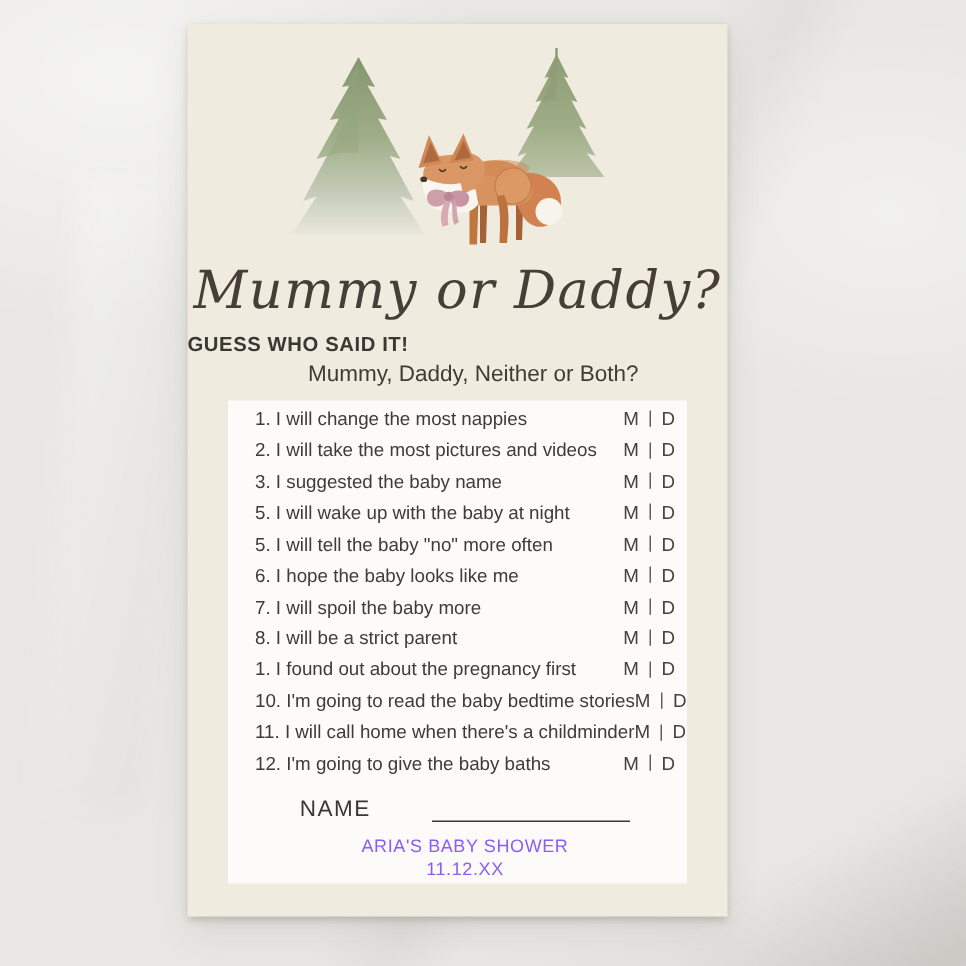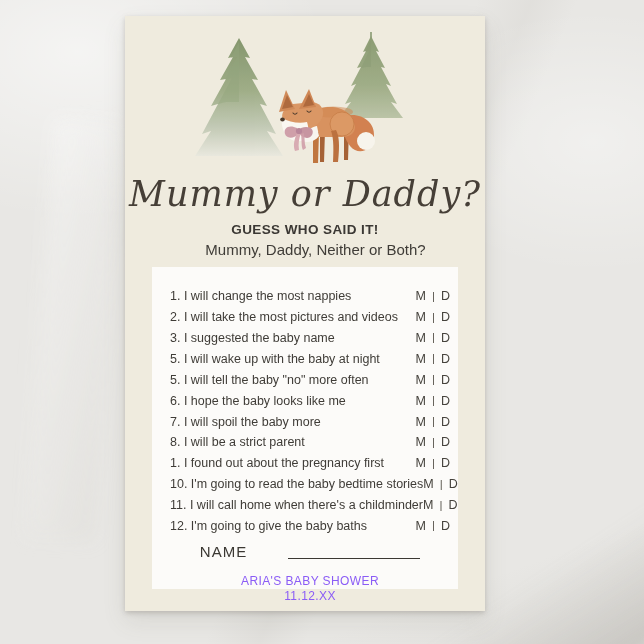--- a/index.html
+++ b/index.html
@@ -28,35 +28,35 @@
     background:#efebde;
     box-shadow:0 2px 5px rgba(100,95,85,.28), 0 10px 22px rgba(100,95,85,.12);
   }
   .illustration{display:block;margin:16px auto 0;width:240px;height:140px;}
   .title{
     margin-top:4px;text-align:center;
     font-family:"DejaVu Serif", serif;font-style:italic;font-weight:normal;
     font-size:35px;line-height:1.05;letter-spacing:1px;color:#463f37;
   }
   .subtitle{
-    margin-top:9px;text-align:center;font-size:13.5px;font-weight:bold;
+    margin-top:9px;font-size:13.5px;font-weight:bold;
     letter-spacing:.4px;color:#3b3834;
   }
   .instruction{
     margin-top:4px;text-align:center;font-size:15px;color:#3f3c37;padding-left:21px;
   }
   .panel{
     box-sizing:border-box;width:306px;height:322px;margin:9px auto 0;
-    background:#fcfbf9;padding:19px 8px 0 18px;
+    background:#fcfbf9;padding:2px 8px 0 18px;
   }
   .q-row{height:20.9px;display:flex;justify-content:space-between;align-items:center;}
   .q-text{font-size:12.5px;color:#3f3c37;white-space:nowrap;}
   .q-choice{display:flex;align-items:center;font-size:12.5px;color:#45423c;white-space:nowrap;}
   .q-choice .sep{margin:0 6px;color:#5b574f;font-size:11.5px;position:relative;top:-.5px;}
-  .name-row{display:flex;justify-content:center;align-items:flex-start;margin-top:7px;height:22px;gap:32px;}
+  .name-row{display:flex;justify-content:center;align-items:flex-end;margin-top:7px;height:22px;gap:32px;}
   .name-label{font-size:15px;letter-spacing:1px;color:#3b3833;}
   .name-line{width:132px;height:15px;border-bottom:1.6px solid #3b3833;margin-left:9px;}
   .footer{margin-top:9px;text-align:center;color:#8b5cf6;}
   .footer-event{font-size:12px;letter-spacing:.4px;line-height:15px;}
   .footer-date{font-size:12px;letter-spacing:.4px;line-height:15px;}
 </style>
 </head>
 <body>
 
 <div class="vein"></div>

